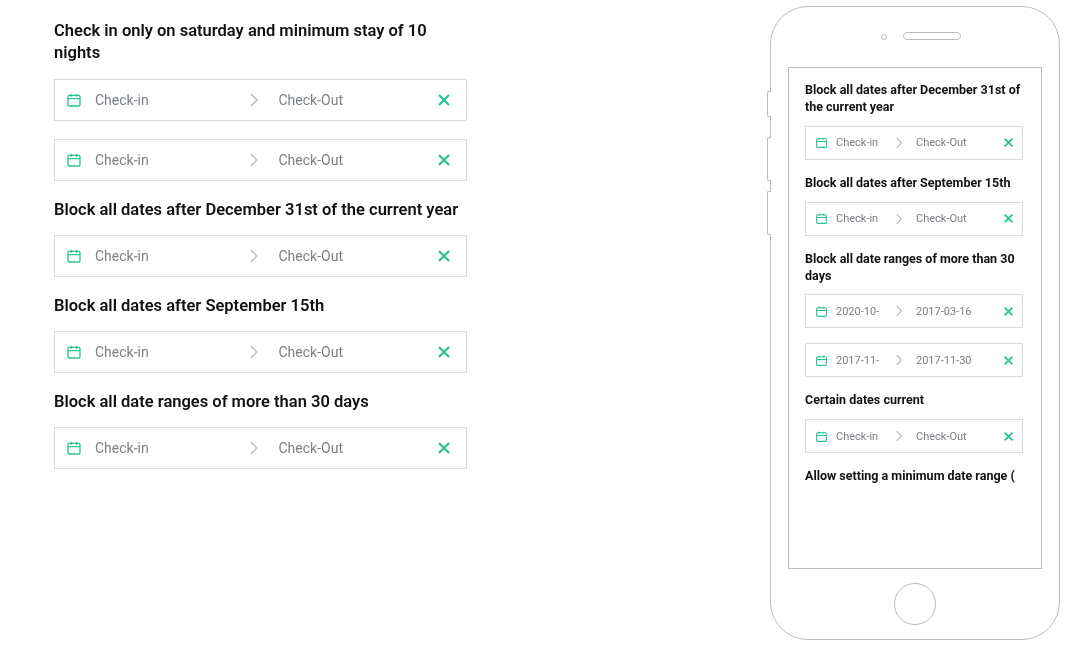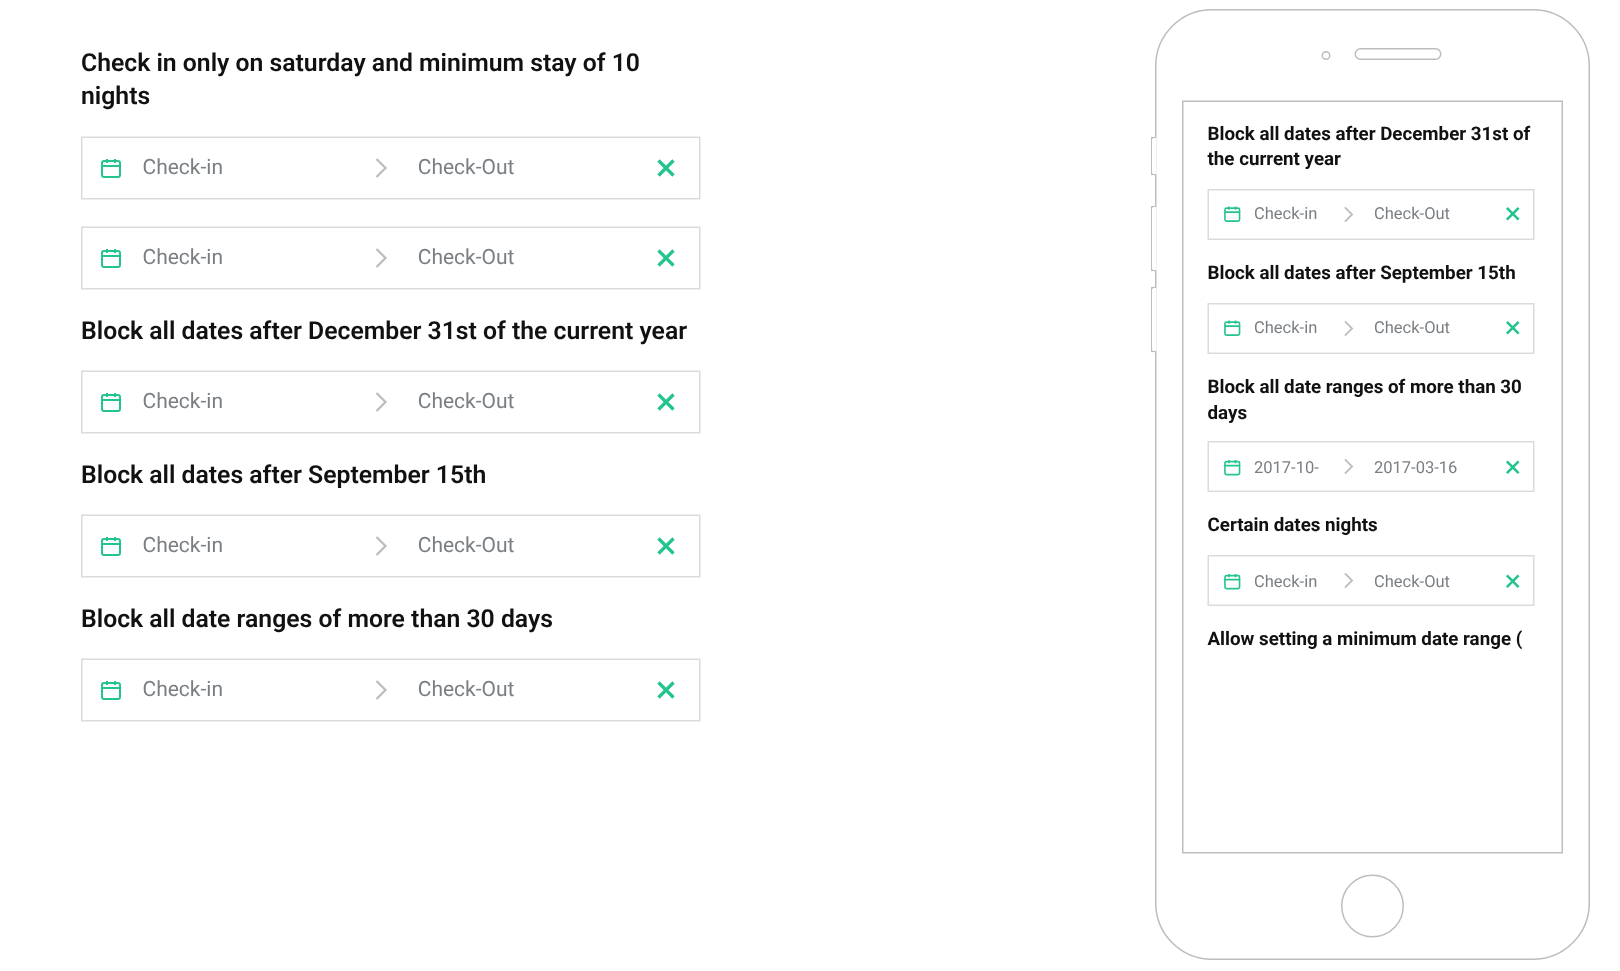--- a/index.html
+++ b/index.html
@@ -14,21 +14,21 @@
     overflow: hidden;
     position: relative;
   }
   .page {
     display: flex;
     width: 100%;
     height: 100%;
   }
   .left-col {
     width: 520px;
-    padding: 32px 0 0 54px;
+    padding: 20px 0 0 54px;
   }
   .example {
     margin-bottom: 18px;
   }
   .example-title {
     font-size: 16.5px;
     font-weight: 600;
     line-height: 1.35;
     margin-bottom: 14px;
     color: #111;
@@ -359,47 +359,67 @@
 
         <div class="m-example">
           <div class="m-title">Block all date ranges of more than 30 days</div>
           <div class="mdr">
             <span class="cal-icon">
                 <svg width="13" height="13" viewBox="0 0 24 24" fill="none" stroke="currentColor" stroke-width="2">
                   <rect x="3" y="5" width="18" height="16" rx="2"></rect>
                   <path d="M3 10h18M8 3v4M16 3v4"></path>
                 </svg>
               </span>
-            <span class="checkin">2017-10-</span>
+            <span class="checkin">2020-10-</span>
             <span class="arrow">
                 <svg width="8" height="12" viewBox="0 0 10 14" fill="none" stroke="currentColor" stroke-width="1.5">
                   <path d="M2 1l6 6-6 6"></path>
                 </svg>
               </span>
             <span class="checkout">2017-03-16</span>
             <span class="clear">
                 <svg width="11" height="11" viewBox="0 0 14 14" stroke="currentColor" stroke-width="2.2">
                   <path d="M2 2l10 10M12 2L2 12"></path>
                 </svg>
               </span>
           </div>
         </div>
 
         <div class="m-example">
-        </div>
-
-        <div class="m-example">
-          <div class="m-title">Certain dates nights</div>
           <div class="mdr">
             <span class="cal-icon">
                 <svg width="13" height="13" viewBox="0 0 24 24" fill="none" stroke="currentColor" stroke-width="2">
                   <rect x="3" y="5" width="18" height="16" rx="2"></rect>
                   <path d="M3 10h18M8 3v4M16 3v4"></path>
                 </svg>
               </span>
+            <span class="checkin">2017-11-</span>
+            <span class="arrow">
+                <svg width="8" height="12" viewBox="0 0 10 14" fill="none" stroke="currentColor" stroke-width="1.5">
+                  <path d="M2 1l6 6-6 6"></path>
+                </svg>
+              </span>
+            <span class="checkout">2017-11-30</span>
+            <span class="clear">
+                <svg width="11" height="11" viewBox="0 0 14 14" stroke="currentColor" stroke-width="2.2">
+                  <path d="M2 2l10 10M12 2L2 12"></path>
+                </svg>
+              </span>
+          </div>
+        </div>
+
+        <div class="m-example">
+          <div class="m-title">Certain dates current</div>
+          <div class="mdr">
+            <span class="cal-icon">
+                <svg width="13" height="13" viewBox="0 0 24 24" fill="none" stroke="currentColor" stroke-width="2">
+                  <rect x="3" y="5" width="18" height="16" rx="2"></rect>
+                  <path d="M3 10h18M8 3v4M16 3v4"></path>
+                </svg>
+              </span>
             <span class="checkin">Check-in</span>
             <span class="arrow">
                 <svg width="8" height="12" viewBox="0 0 10 14" fill="none" stroke="currentColor" stroke-width="1.5">
                   <path d="M2 1l6 6-6 6"></path>
                 </svg>
               </span>
             <span class="checkout">Check-Out</span>
             <span class="clear">
                 <svg width="11" height="11" viewBox="0 0 14 14" stroke="currentColor" stroke-width="2.2">
                   <path d="M2 2l10 10M12 2L2 12"></path>

